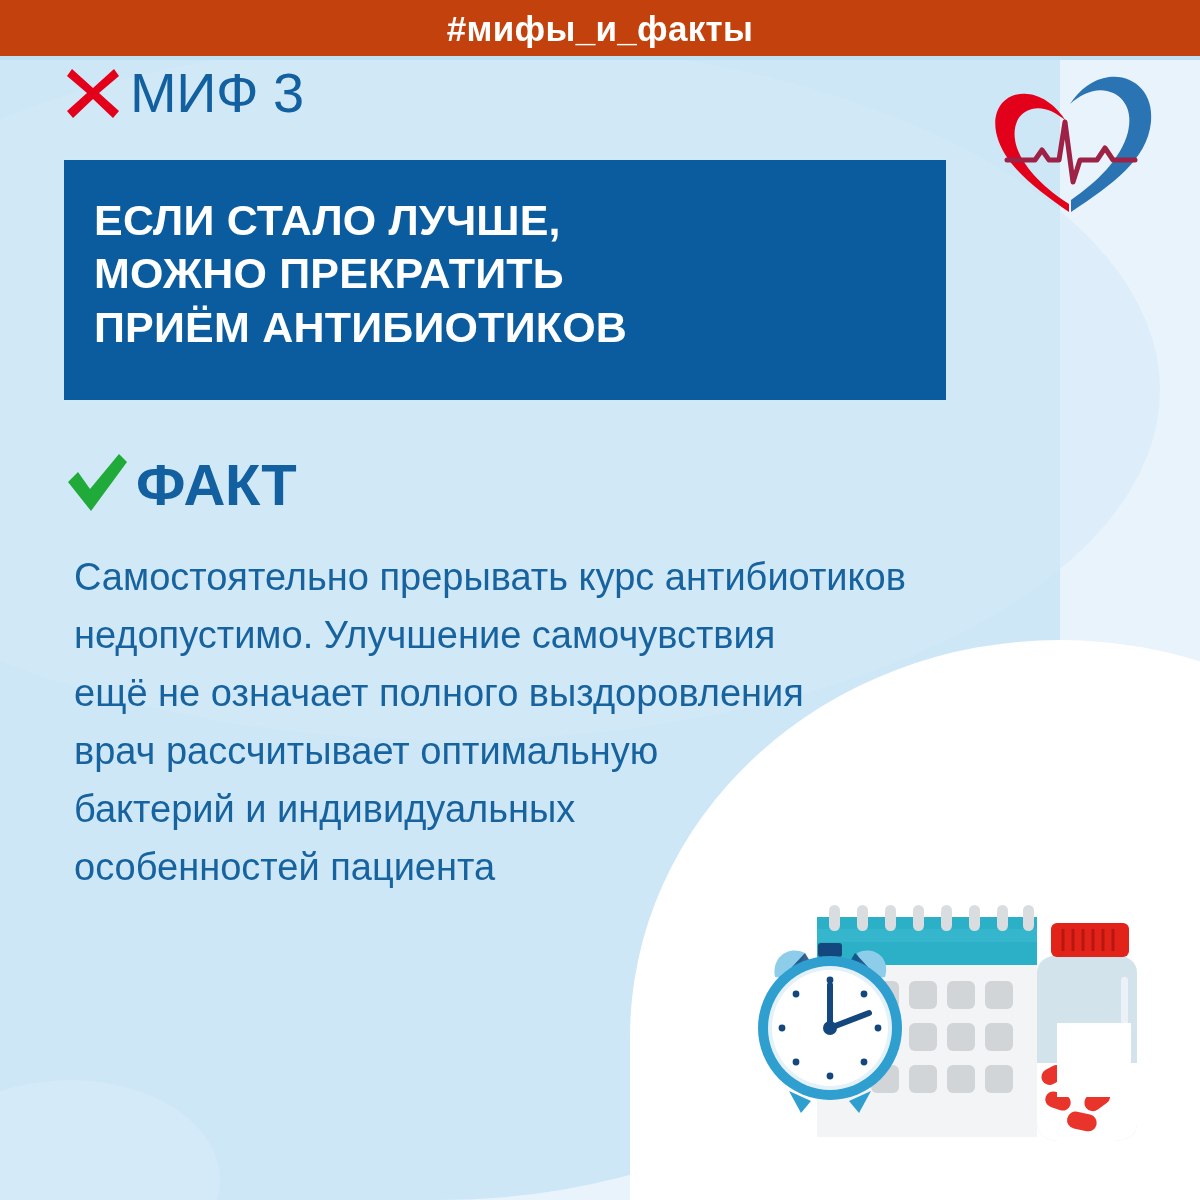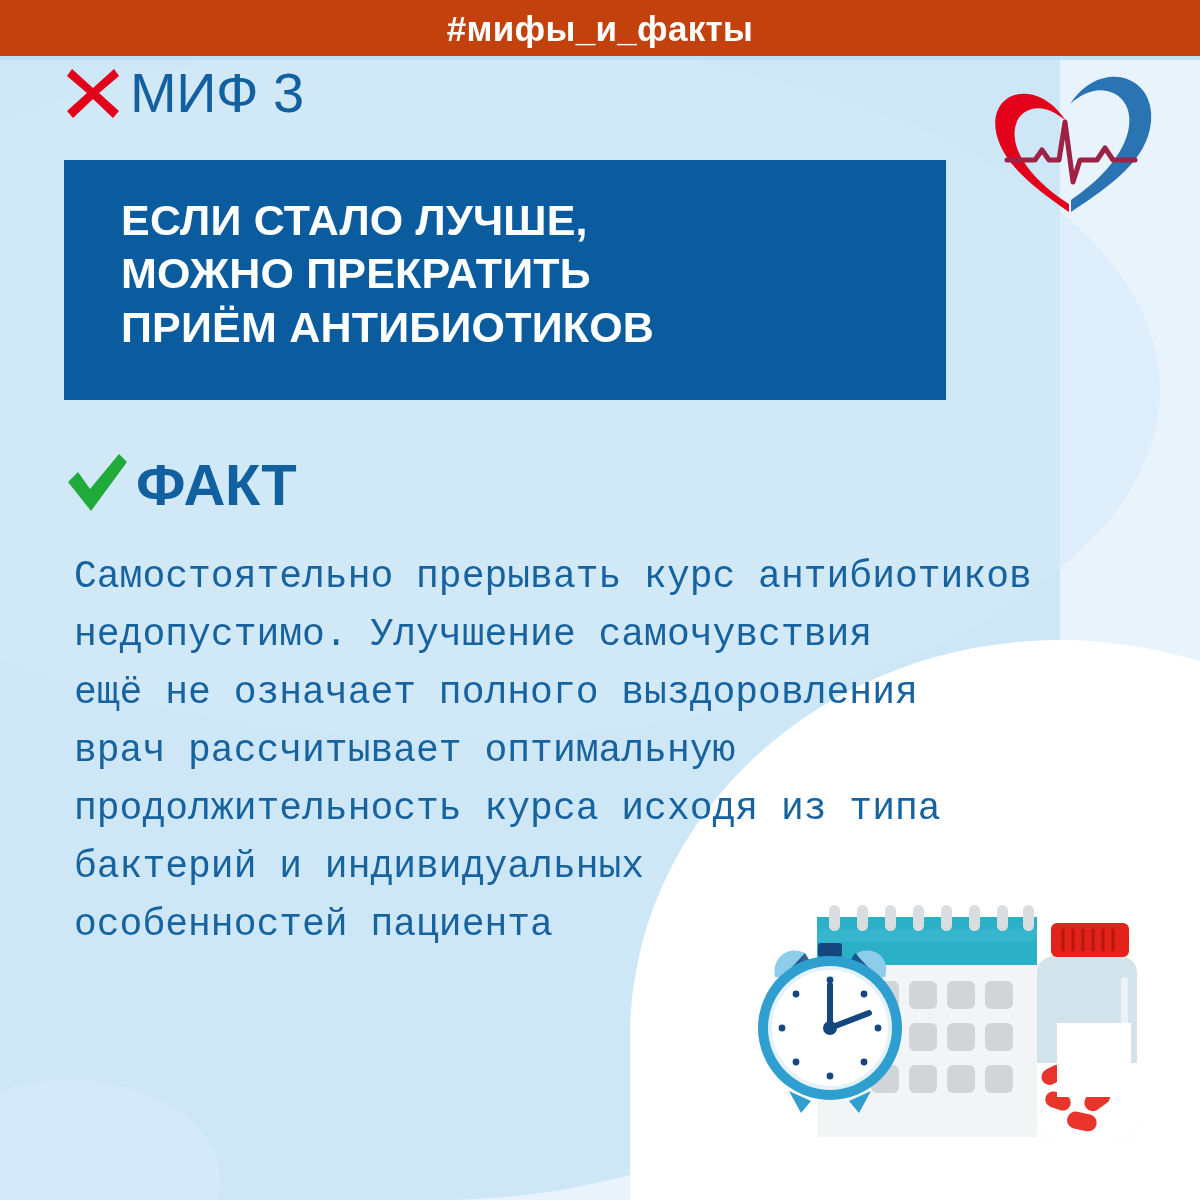--- a/index.html
+++ b/index.html
@@ -133,21 +133,20 @@
     z-index: 12;
   }
   .myth-box .line {
     color: #ffffff;
     font-size: 43px;
     font-weight: bold;
     line-height: 1.24;
     letter-spacing: .2px;
     text-transform: uppercase;
     white-space: nowrap;
-    margin-left: 27px;
   }
 
   
   .fact-heading {
     position: absolute;
     left: 64px;
     top: 452px;
     display: flex;
     align-items: flex-end;
     gap: 6px;
@@ -168,21 +167,20 @@
     left: 74px;
     top: 548px;
     width: 1060px;
     z-index: 12;
   }
   .fact-body .line {
     color: #17639f;
     font-size: 38px;
     line-height: 58px;
     white-space: nowrap;
-    font-family: Liberation Mono, monospace;
   }
 
   
   .heart-logo {
     position: absolute;
     left: 985px;
     top: 64px;
     width: 170px;
     height: 150px;
     z-index: 14;
@@ -233,21 +231,20 @@
       <path d="M4 30 L14 20 L26 37 L55 2 L63 10 L27 59 Z" fill="#1faa39"></path>
     </svg>
     <span class="fact-label">ФАКТ</span>
   </div>
 
   <div class="fact-body">
     <div class="line">Самостоятельно прерывать курс антибиотиков</div>
     <div class="line">недопустимо. Улучшение самочувствия</div>
     <div class="line">ещё не означает полного выздоровления</div>
     <div class="line">врач рассчитывает оптимальную</div>
-    <div class="line">продолжительность курса исходя из типа</div>
     <div class="line">бактерий и индивидуальных</div>
     <div class="line">особенностей пациента</div>
   </div>
 
   <svg class="heart-logo" viewBox="0 0 170 150">
 
     <path d="M86 148 C 128 120, 162 96, 166 58 C 169 28, 148 10, 124 13
              C 108 15, 94 26, 85 40 C 96 30, 110 24, 122 27
              C 140 31, 148 48, 143 68 C 136 95, 112 118, 86 136 Z" fill="#2a74b4"></path>
 

